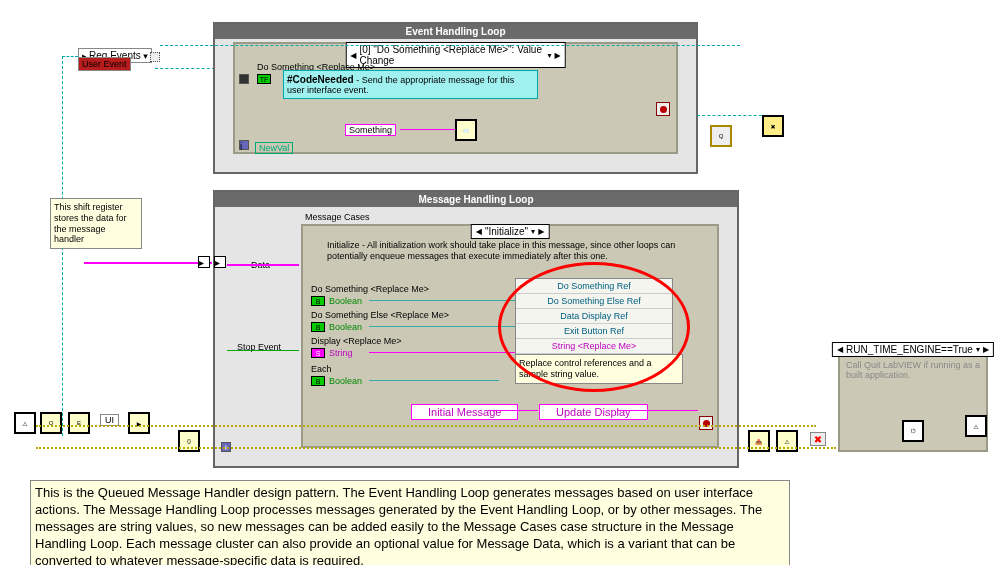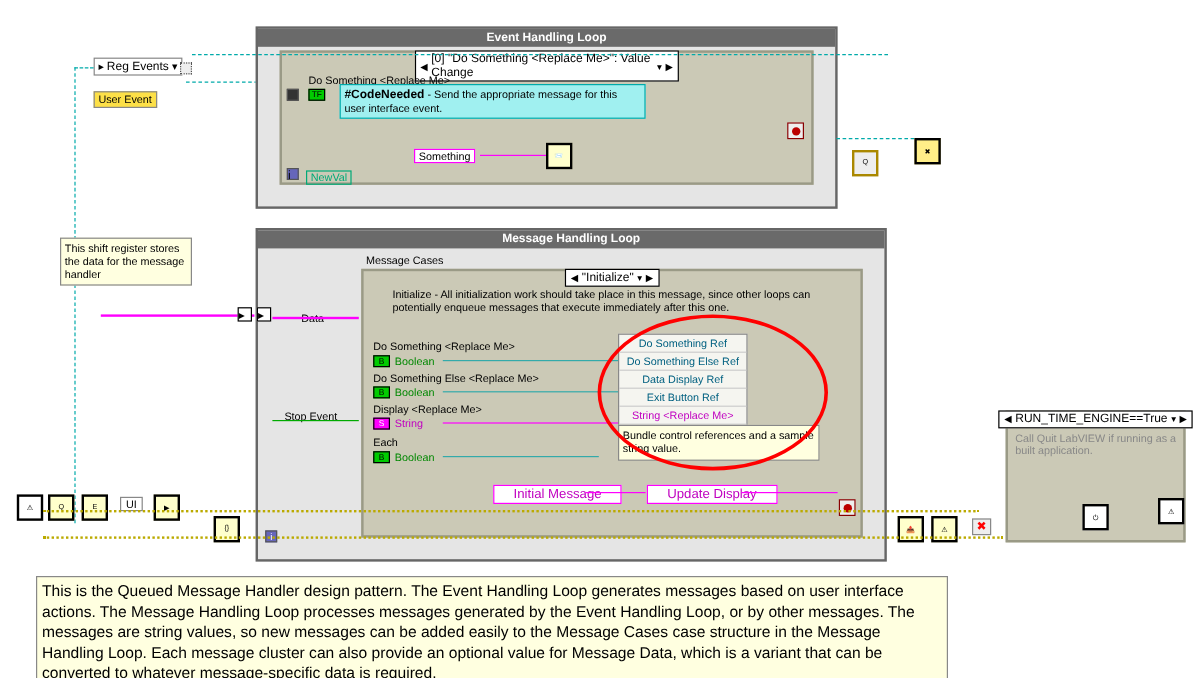--- a/index.html
+++ b/index.html
@@ -33,21 +33,21 @@
 .exit-btn{position:absolute;width:16px;height:14px;background:#eee;border:1px solid #888;color:red;display:flex;align-items:center;justify-content:center;font-size:10px}
 .stop-btn{position:absolute;width:14px;height:14px;border:1px solid #800;background:#eee;display:flex;align-items:center;justify-content:center}
 .stop-btn::after{content:"";width:7px;height:7px;background:#b00;border-radius:50%}
 .init-msg{position:absolute;background:#fff;border:1px solid #f0f;padding:1px 16px;font-size:11px;color:#c000c0}
 .small-square{position:absolute;width:10px;height:10px;border:1px solid #555;background:#eee}
 </style>
 </head>
 <body>
 
 <div class="ui-lbl" style="left:78px;top:48px">▸ <span>Reg Events</span> ▾</div>
-<div class="ui-lbl" style="left:78px;top:76px;background:#fde047">User Event</div>
+<div class="ui-lbl" style="left:78px;top:57px;background:#b91c1c">User Event</div>
 <div class="small-square" style="left:150px;top:52px;border-style:dotted"></div>
 
 <div class="wire-teal" style="left:62px;top:56px;width:16px"></div>
 <div class="wire-teal" style="left:62px;top:56px;height:380px;width:1px;border-top:none;border-left:1px dashed #0aa"></div>
 <div class="wire-teal" style="left:155px;top:68px;width:60px"></div>
 
 <div class="loop-frame" style="left:213px;top:22px;width:485px;height:152px">
   <div class="loop-title">Event Handling Loop</div>
   <div class="event-struct" style="left:18px;top:18px;right:18px;bottom:18px">
     <div class="case-header" style="top:-2px">
@@ -70,21 +70,21 @@
     <div class="stop-btn" style="right:6px;top:58px"></div>
   </div>
 </div>
 
 <div class="wire-teal" style="left:160px;top:45px;width:580px"></div>
 <div class="wire-teal" style="left:697px;top:115px;width:70px"></div>
 
 <div class="subvi" style="left:710px;top:125px;border-color:#a80;background:#eee">Q</div>
 <div class="subvi" style="left:762px;top:115px;background:#fe8">✖</div>
 
-<div class="note" style="left:50px;top:198px;width:110px">This shift register stores the data for the message handler</div>
+<div class="note" style="left:50px;top:198px;width:92px">This shift register stores the data for the message handler</div>
 
 <div class="loop-frame" style="left:213px;top:190px;width:526px;height:278px">
   <div class="loop-title">Message Handling Loop</div>
   <div class="label-txt" style="left:90px;top:20px">Message Cases</div>
   <div class="case-struct" style="left:86px;top:32px;right:18px;bottom:18px">
     <div class="case-header" style="top:-2px">
       <span class="arrow">◀</span>
       <span>"Initialize"</span>
       <span class="arrow">▾</span>
       <span class="arrow">▶</span>
@@ -100,28 +100,28 @@
     <div class="label-txt" style="left:26px;top:96px;color:#080">Boolean</div>
 
     <div class="label-txt" style="left:8px;top:110px">Display &lt;Replace Me&gt;</div>
     <div class="terminal str-term" style="left:8px;top:122px">S</div>
     <div class="label-txt" style="left:26px;top:122px;color:#c000c0">String</div>
 
     <div class="label-txt" style="left:8px;top:138px">Each</div>
     <div class="terminal bool-term" style="left:8px;top:150px">B</div>
     <div class="label-txt" style="left:26px;top:150px;color:#080">Boolean</div>
 
-    <div class="bundle-box" style="left:212px;top:52px;width:108px">
+    <div class="bundle-box" style="left:212px;top:52px;width:158px">
       <div class="bundle-item ref-blue">Do Something Ref</div>
       <div class="bundle-item ref-blue">Do Something Else Ref</div>
       <div class="bundle-item ref-blue">Data Display Ref</div>
       <div class="bundle-item ref-blue">Exit Button Ref</div>
       <div class="bundle-item ref-pink">String &lt;Replace Me&gt;</div>
     </div>
-    <div class="note" style="left:212px;top:128px;width:168px">Bundle control references and a sample string value.</div>
+    <div class="note" style="left:212px;top:128px;width:168px">Replace control references and a sample string value.</div>
 
     <div class="wire-teal" style="left:66px;top:74px;width:146px;border-top-style:solid;border-color:#3aa"></div>
     <div class="wire-teal" style="left:66px;top:100px;width:146px;border-top-style:solid;border-color:#3aa"></div>
     <div class="wire-pink" style="left:66px;top:126px;width:146px"></div>
     <div class="wire-teal" style="left:66px;top:154px;width:130px;border-top-style:solid;border-color:#3aa"></div>
 
     <div class="init-msg" style="left:108px;top:178px">Initial Message</div>
     <div class="init-msg" style="left:236px;top:178px">Update Display</div>
     <div class="wire-pink" style="left:185px;top:184px;width:50px"></div>
     <div class="wire-pink" style="left:315px;top:184px;width:80px"></div>

